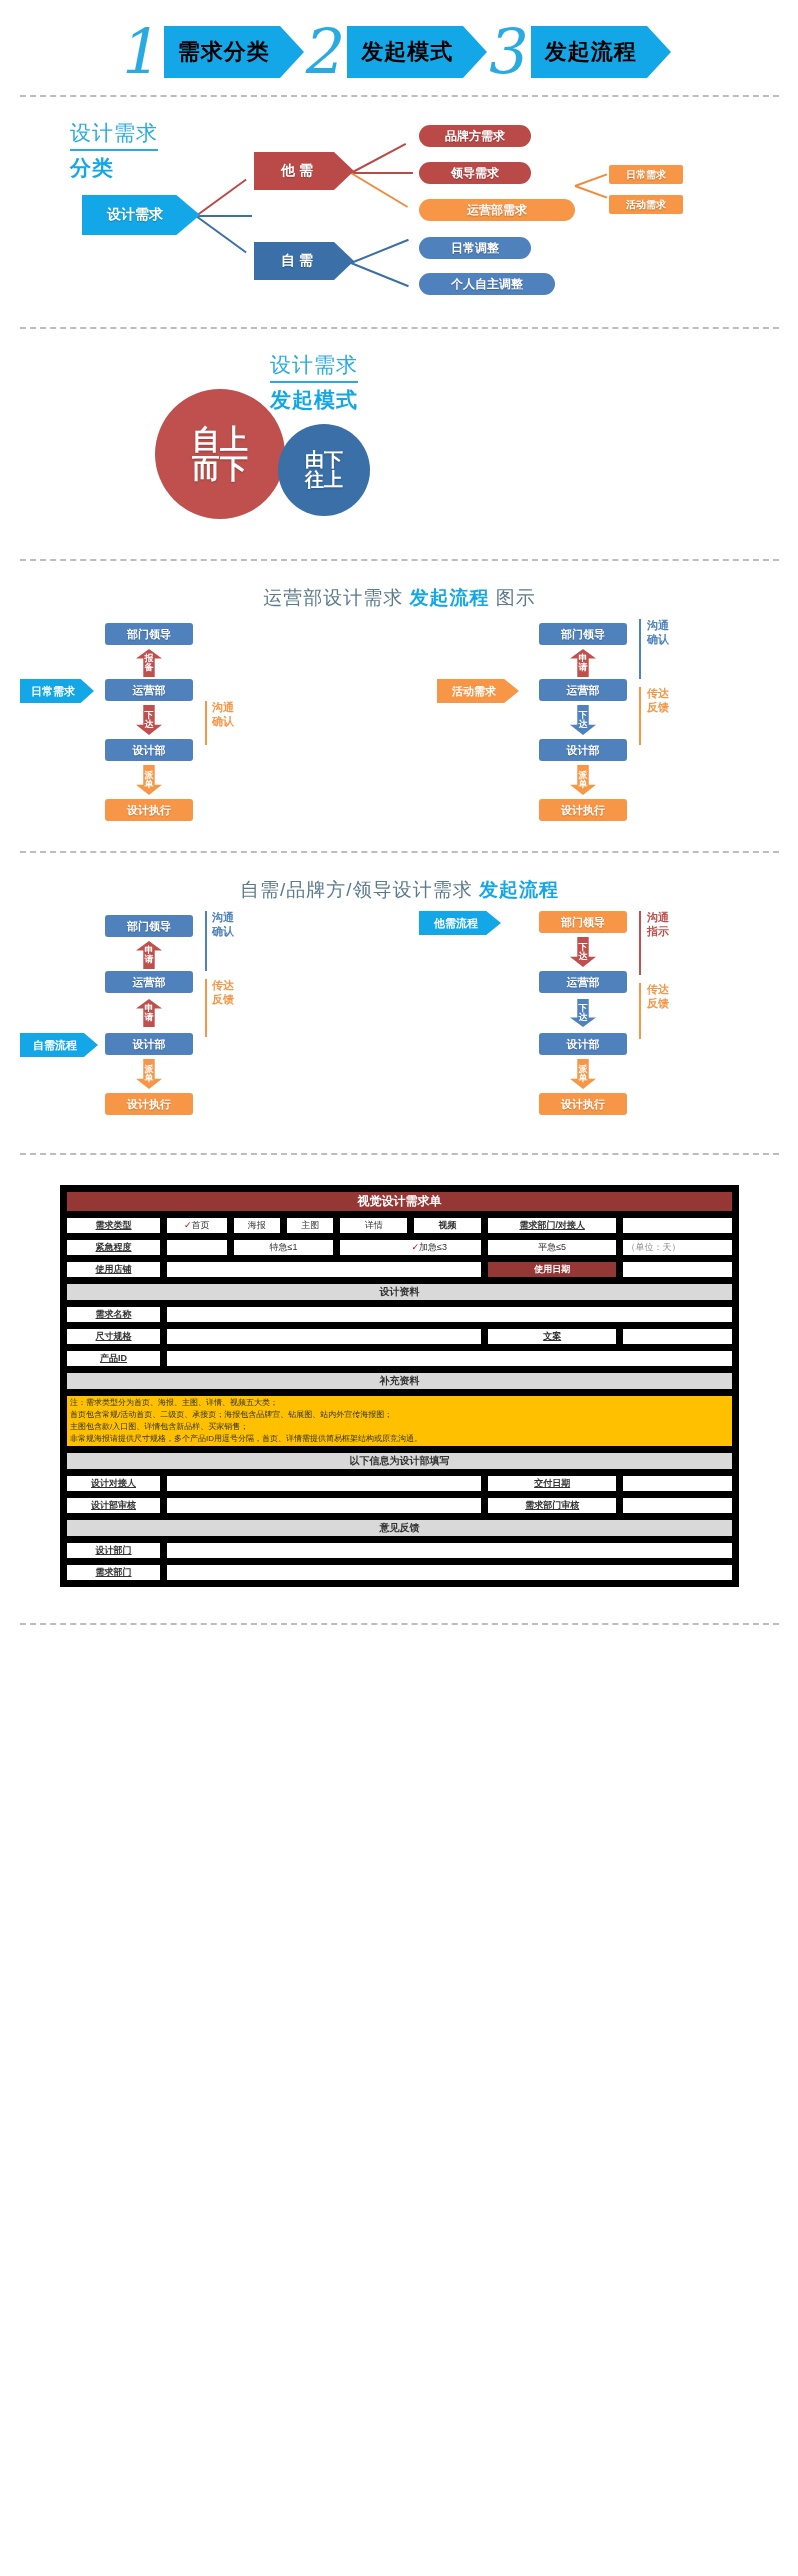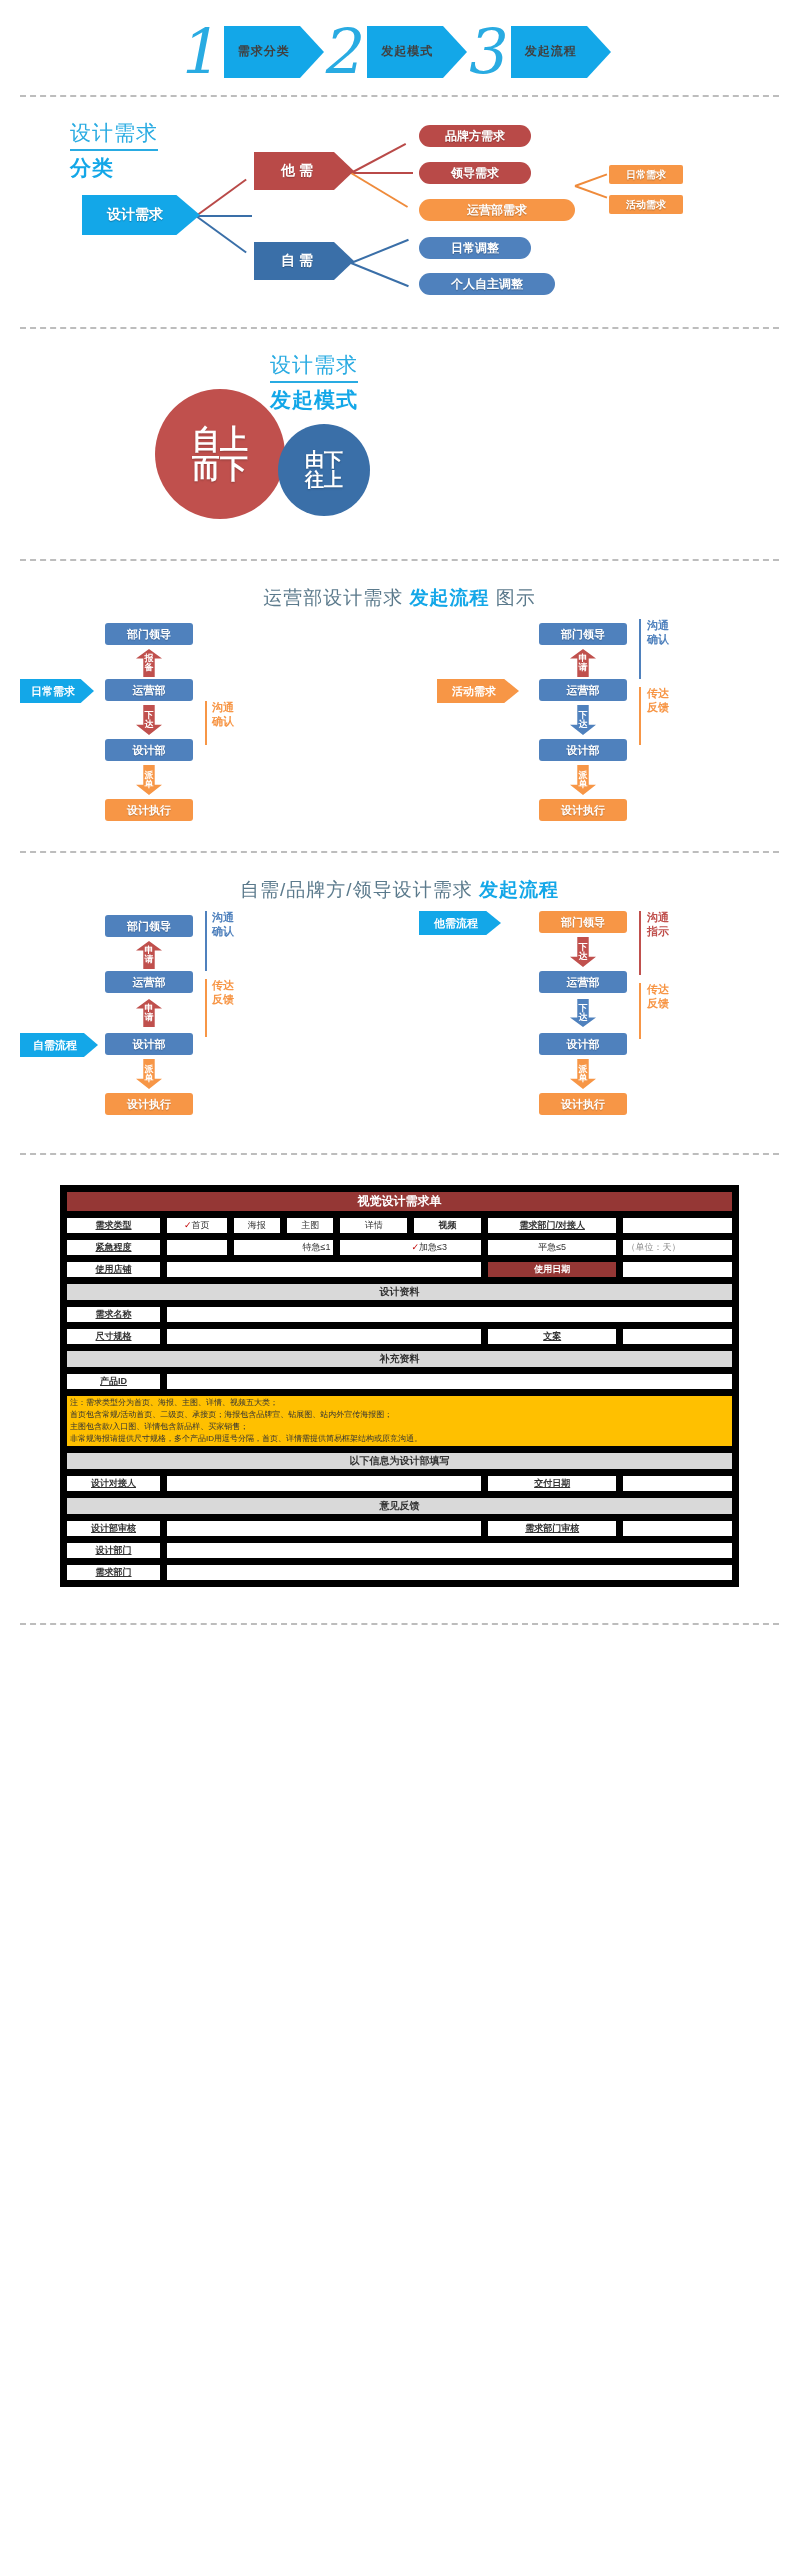--- a/index.html
+++ b/index.html
@@ -11,21 +11,21 @@
   .sep { height:0; border-top:2px dashed #bdbdbd; margin:0 20px; }
   .section { position:relative; }
 
   
   .steps { display:flex; align-items:center; justify-content:center;
            height:95px; gap:0px; padding-top:8px; }
   .stepgroup { display:flex; align-items:center; }
   .num { font-family:"DejaVu Serif","Liberation Serif",serif; font-style:italic;
          font-size:62px; color:#29abe2; font-weight:400; line-height:1;
          margin-right:2px; }
-  .chev { background:#13a7e8; color:#404040; font-size:12px; font-weight:bold;
+  .chev { background:#13a7e8; color:#000000; font-size:22px; font-weight:bold;
           height:52px; display:flex; align-items:center; padding:0 10px 0 14px;
           position:relative; letter-spacing:1px; }
   .chev::after { content:""; position:absolute; left:100%; top:0;
                  border-top:26px solid transparent; border-bottom:26px solid transparent;
                  border-left:24px solid #13a7e8; }
   .chev.last { margin-right:30px; }
 
   
   .tt { text-align:left; }
   .tt .l1 { color:#29abe2; font-size:21px; border-bottom:2px solid #29abe2;
@@ -353,21 +353,21 @@
     <td style="text-align:center;"><span>主图</span></td>
     <td style="text-align:center;"><span>详情</span></td>
     <td style="text-align:center;font-weight:bold;"><span>视频</span></td>
     <td class="f-lbl" colspan="2">需求部门/对接人</td>
     <td colspan="3"></td>
   </tr>
 
   <tr>
     <td class="f-lbl" colspan="2">紧急程度</td>
     <td></td>
-    <td colspan="2" style="text-align:right;"><span>特急≤1</span></td>
+    <td colspan="2" style="text-align:center;"><span>特急≤1</span></td>
     <td colspan="2" style="text-align:center;padding-left:40px;"><span class="chk">✓</span><span>加急≤3</span></td>
     <td colspan="2" style="text-align:center;"><span>平急≤5</span></td>
     <td colspan="3" class="gray">（单位：天）</td>
   </tr>
 
   <tr>
     <td class="f-lbl" colspan="2">使用店铺</td>
     <td colspan="5"></td>
     <td class="f-dark" colspan="2">使用日期</td>
     <td colspan="3"></td>
@@ -383,27 +383,27 @@
   </tr>
 
   <tr>
     <td class="f-lbl" colspan="2">尺寸规格</td>
     <td colspan="5"></td>
     <td class="f-lbl" colspan="2">文案</td>
     <td colspan="3"></td>
   </tr>
 
   <tr>
+    <td class="f-lbl" colspan="2">产品ID</td>
+    <td colspan="10"></td>
+  </tr>
+
+  <tr>
           <td class="f-head" colspan="12">补充资料</td>
         </tr>
-
-  <tr>
-    <td class="f-lbl" colspan="2">产品ID</td>
-    <td colspan="10"></td>
-  </tr>
 
 
   <tr>
     <td class="f-note" colspan="12">
       <div>注：需求类型分为首页、海报、主图、详情、视频五大类；</div>
       <div>首页包含常规/活动首页、二级页、承接页；海报包含品牌宣、钻展图、站内外宣传海报图；</div>
       <div>主图包含款/入口图、详情包含新品样、买家销售；</div>
       <div>非常规海报请提供尺寸规格，多个产品ID用逗号分隔，首页、详情需提供简易框架结构或原竞沟通。</div>
     </td>
   </tr>
@@ -413,31 +413,31 @@
         </tr>
 
   <tr>
     <td class="f-lbl" colspan="2">设计对接人</td>
     <td colspan="5"></td>
     <td class="f-lbl" colspan="2">交付日期</td>
     <td colspan="3"></td>
   </tr>
 
   <tr>
-          <td class="f-head" colspan="12">意见反馈</td>
-        </tr>
-
-  <tr>
     <td class="f-lbl" colspan="2">设计部审核</td>
     <td colspan="5"></td>
     <td class="f-lbl" colspan="2">需求部门审核</td>
     <td colspan="3"></td>
   </tr>
 
   <tr>
+          <td class="f-head" colspan="12">意见反馈</td>
+        </tr>
+
+  <tr>
     <td class="f-lbl" colspan="2" style="height:22px;">设计部门</td>
     <td colspan="10"></td>
   </tr>
   <tr>
     <td class="f-lbl" colspan="2" style="height:22px;">需求部门</td>
     <td colspan="10"></td>
   </tr>
 </tbody>
     </table>
 </div>

